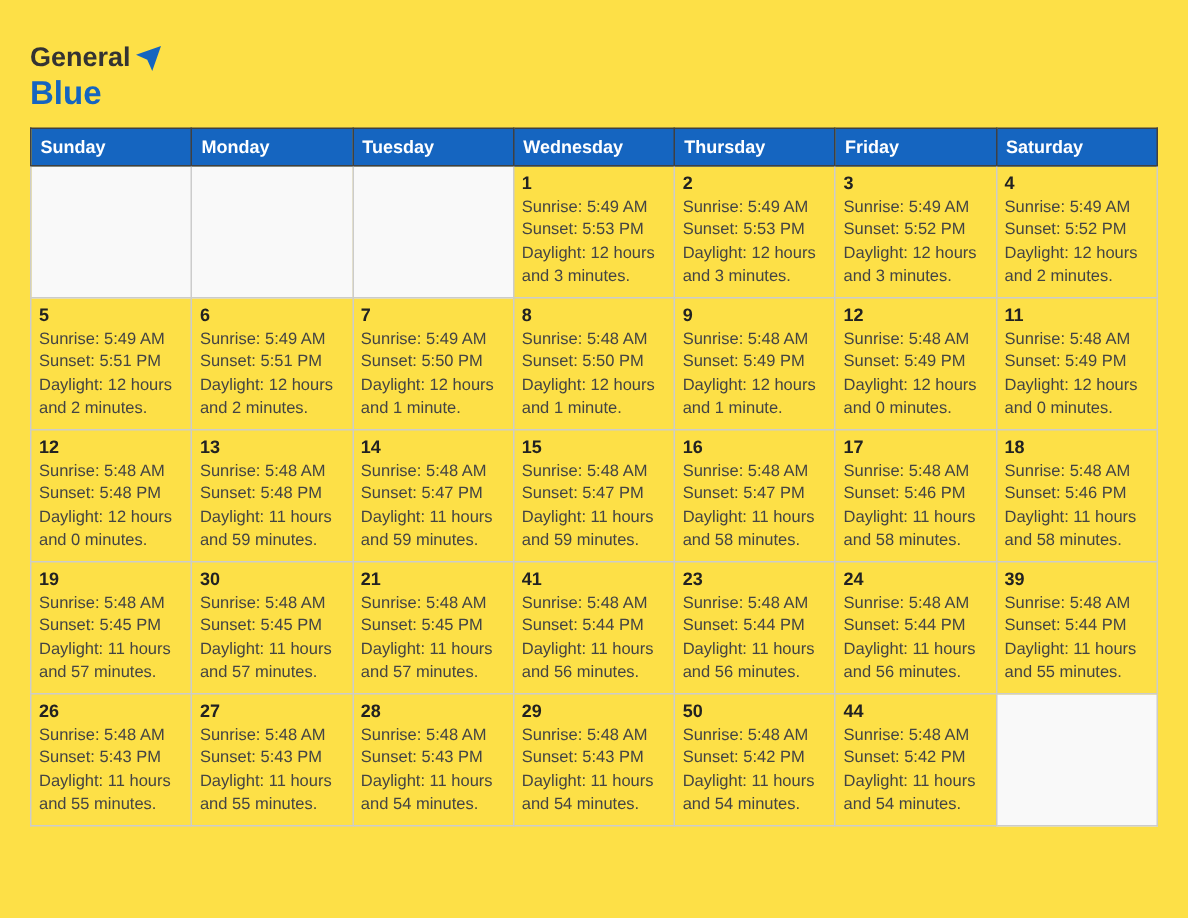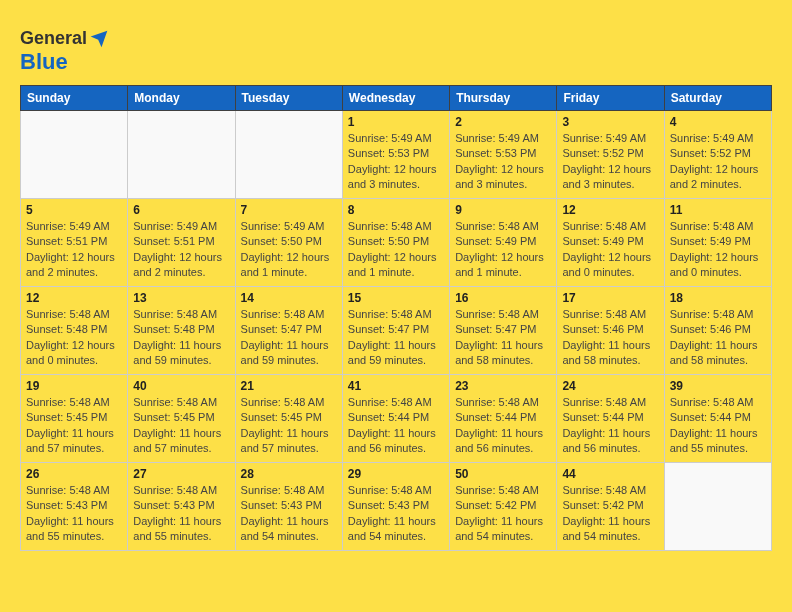--- a/index.html
+++ b/index.html
@@ -264,21 +264,21 @@
         </tr>
         <tr>
           <td>
             <div class="day-number">19</div>
             <div class="day-info" style="white-space: pre-line;">Sunrise: 5:48 AM
 Sunset: 5:45 PM
 Daylight: 11 hours
 and 57 minutes.</div>
           </td>
           <td>
-            <div class="day-number">40</div>
+            <div class="day-number">30</div>
             <div class="day-info" style="white-space: pre-line;">Sunrise: 5:48 AM
 Sunset: 5:45 PM
 Daylight: 11 hours
 and 57 minutes.</div>
           </td>
           <td>
             <div class="day-number">21</div>
             <div class="day-info" style="white-space: pre-line;">Sunrise: 5:48 AM
 Sunset: 5:45 PM
 Daylight: 11 hours

